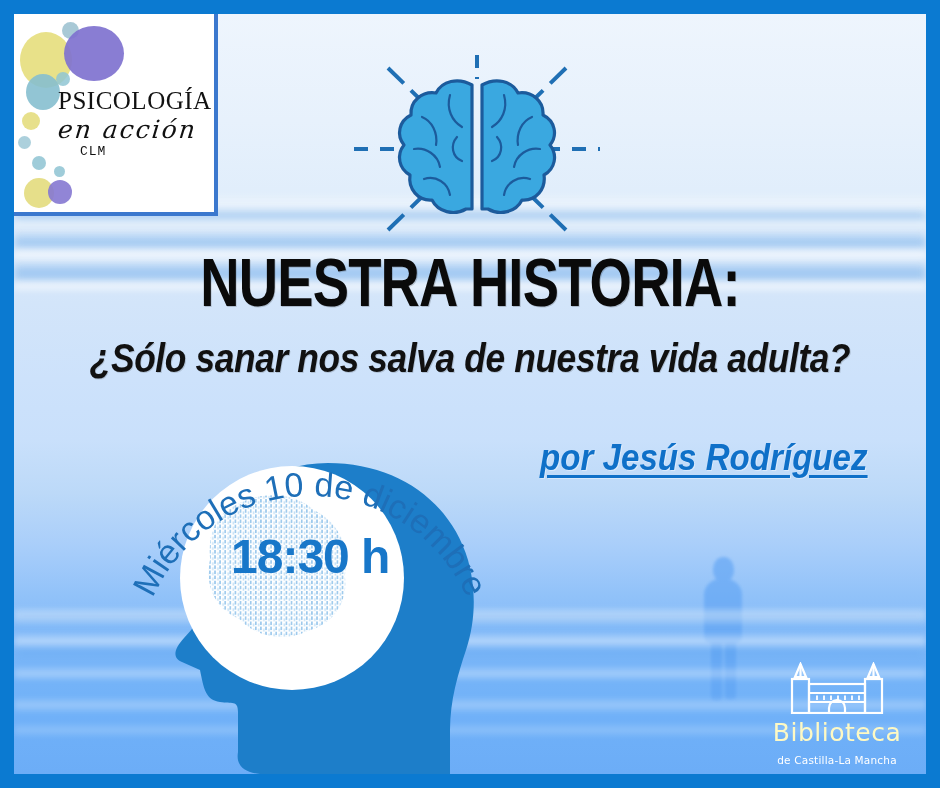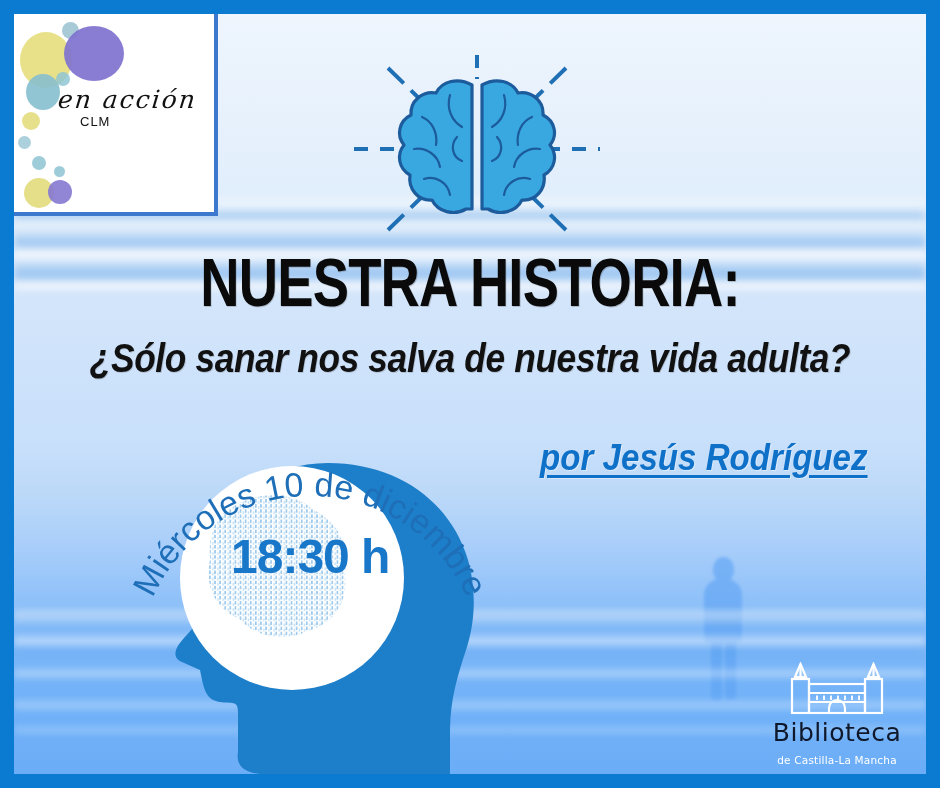--- a/index.html
+++ b/index.html
@@ -123,21 +123,21 @@
     font-family: "DejaVu Serif", serif;
     font-style: italic;
     font-size: 25px;
     color: #111111;
     line-height: 26px;
     margin-top: 1px;
     letter-spacing: 2px;
     transform: skewX(-6deg);
   }
   .logo-clm {
-    font-family: Liberation Sans, sans-serif;
+    font-family: Liberation Mono, monospace;
     font-size: 13px;
     letter-spacing: 1px;
     color: #111111;
     margin-top: 1px;
     margin-left: 22px;
   }
   
   .brain-wrap {
     position: absolute;
     left: 352px; top: 45px;
@@ -208,21 +208,21 @@
   
   .lib-logo {
     position: absolute;
     left: 762px; top: 662px;
     width: 150px; height: 100px;
     text-align: center;
   }
   .lib-name {
     font-family: "DejaVu Sans", sans-serif;
     font-size: 25px;
-    color: #0f172a;
+    color: #fef9c3;
     letter-spacing: 0.5px;
     line-height: 26px;
     margin-top: 2px;
   }
   .lib-sub {
     font-family: "DejaVu Sans", sans-serif;
     font-size: 10.5px;
     color: #ffffff;
     letter-spacing: 0.2px;
     margin-top: 8px;
@@ -372,20 +372,21 @@
     <div class="blob" style="left:12px; top:60px;  width:34px; height:36px; background:#86bfcf; opacity:.9;"></div>
     <div class="blob" style="left:42px; top:58px;  width:14px; height:14px; background:#8fc6d4; opacity:.85;"></div>
     <div class="blob" style="left:8px;  top:98px;  width:18px; height:18px; background:#e4dd7e; opacity:.9;"></div>
     <div class="blob" style="left:4px;  top:122px; width:13px; height:13px; background:#9ec8d6; opacity:.85;"></div>
     <div class="blob" style="left:18px; top:142px; width:14px; height:14px; background:#8ec3d2; opacity:.85;"></div>
     <div class="blob" style="left:40px; top:152px; width:11px; height:11px; background:#8ec3d2; opacity:.85;"></div>
     <div class="blob" style="left:10px; top:164px; width:30px; height:30px; background:#e3dc7d; opacity:.9;"></div>
     <div class="blob" style="left:34px; top:166px; width:24px; height:24px; background:#8578d2; opacity:.9;"></div>
 
     <div class="logo-text">
+      <div class="logo-line1">PSICOLOGÍA</div>
       <div class="logo-script">en acción</div>
       <div class="logo-clm">CLM</div>
     </div>
   </div>
 
   <div class="lib-logo">
     <svg width="150" height="52" viewBox="0 0 150 52">
       <g stroke="#ffffff" stroke-width="2.2" fill="none">
 
         <rect x="30" y="17" width="17" height="34"></rect>

